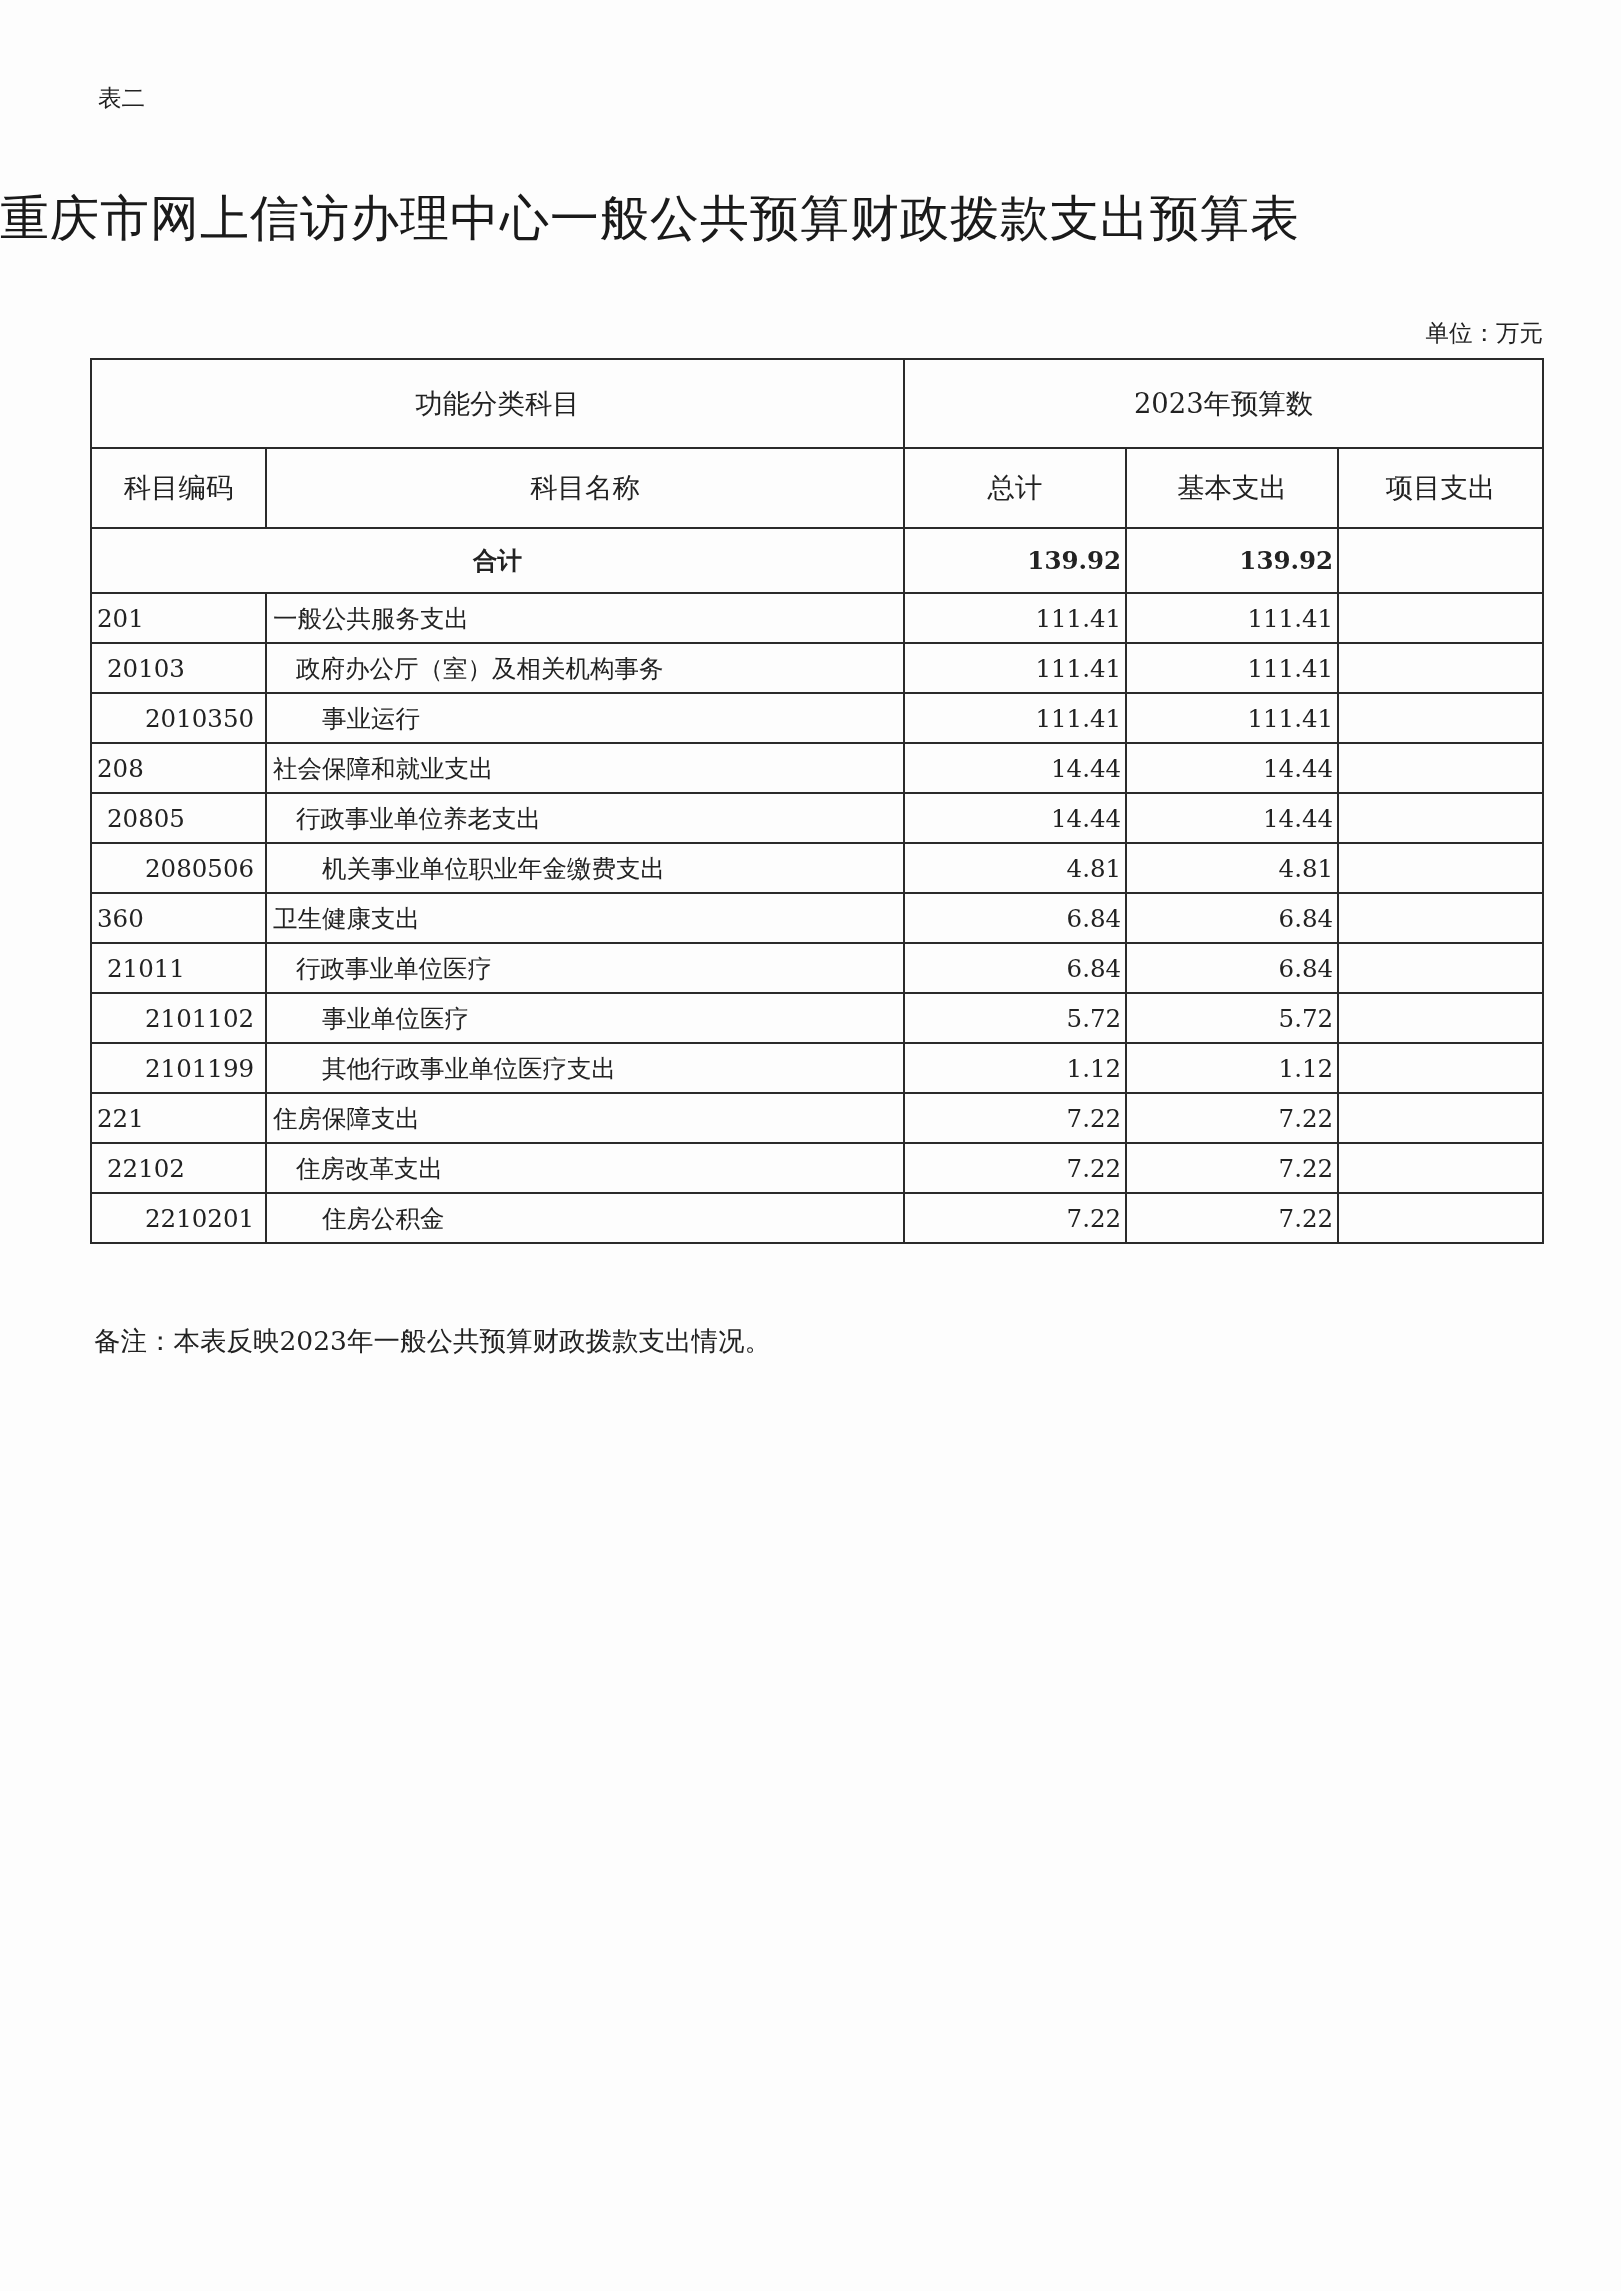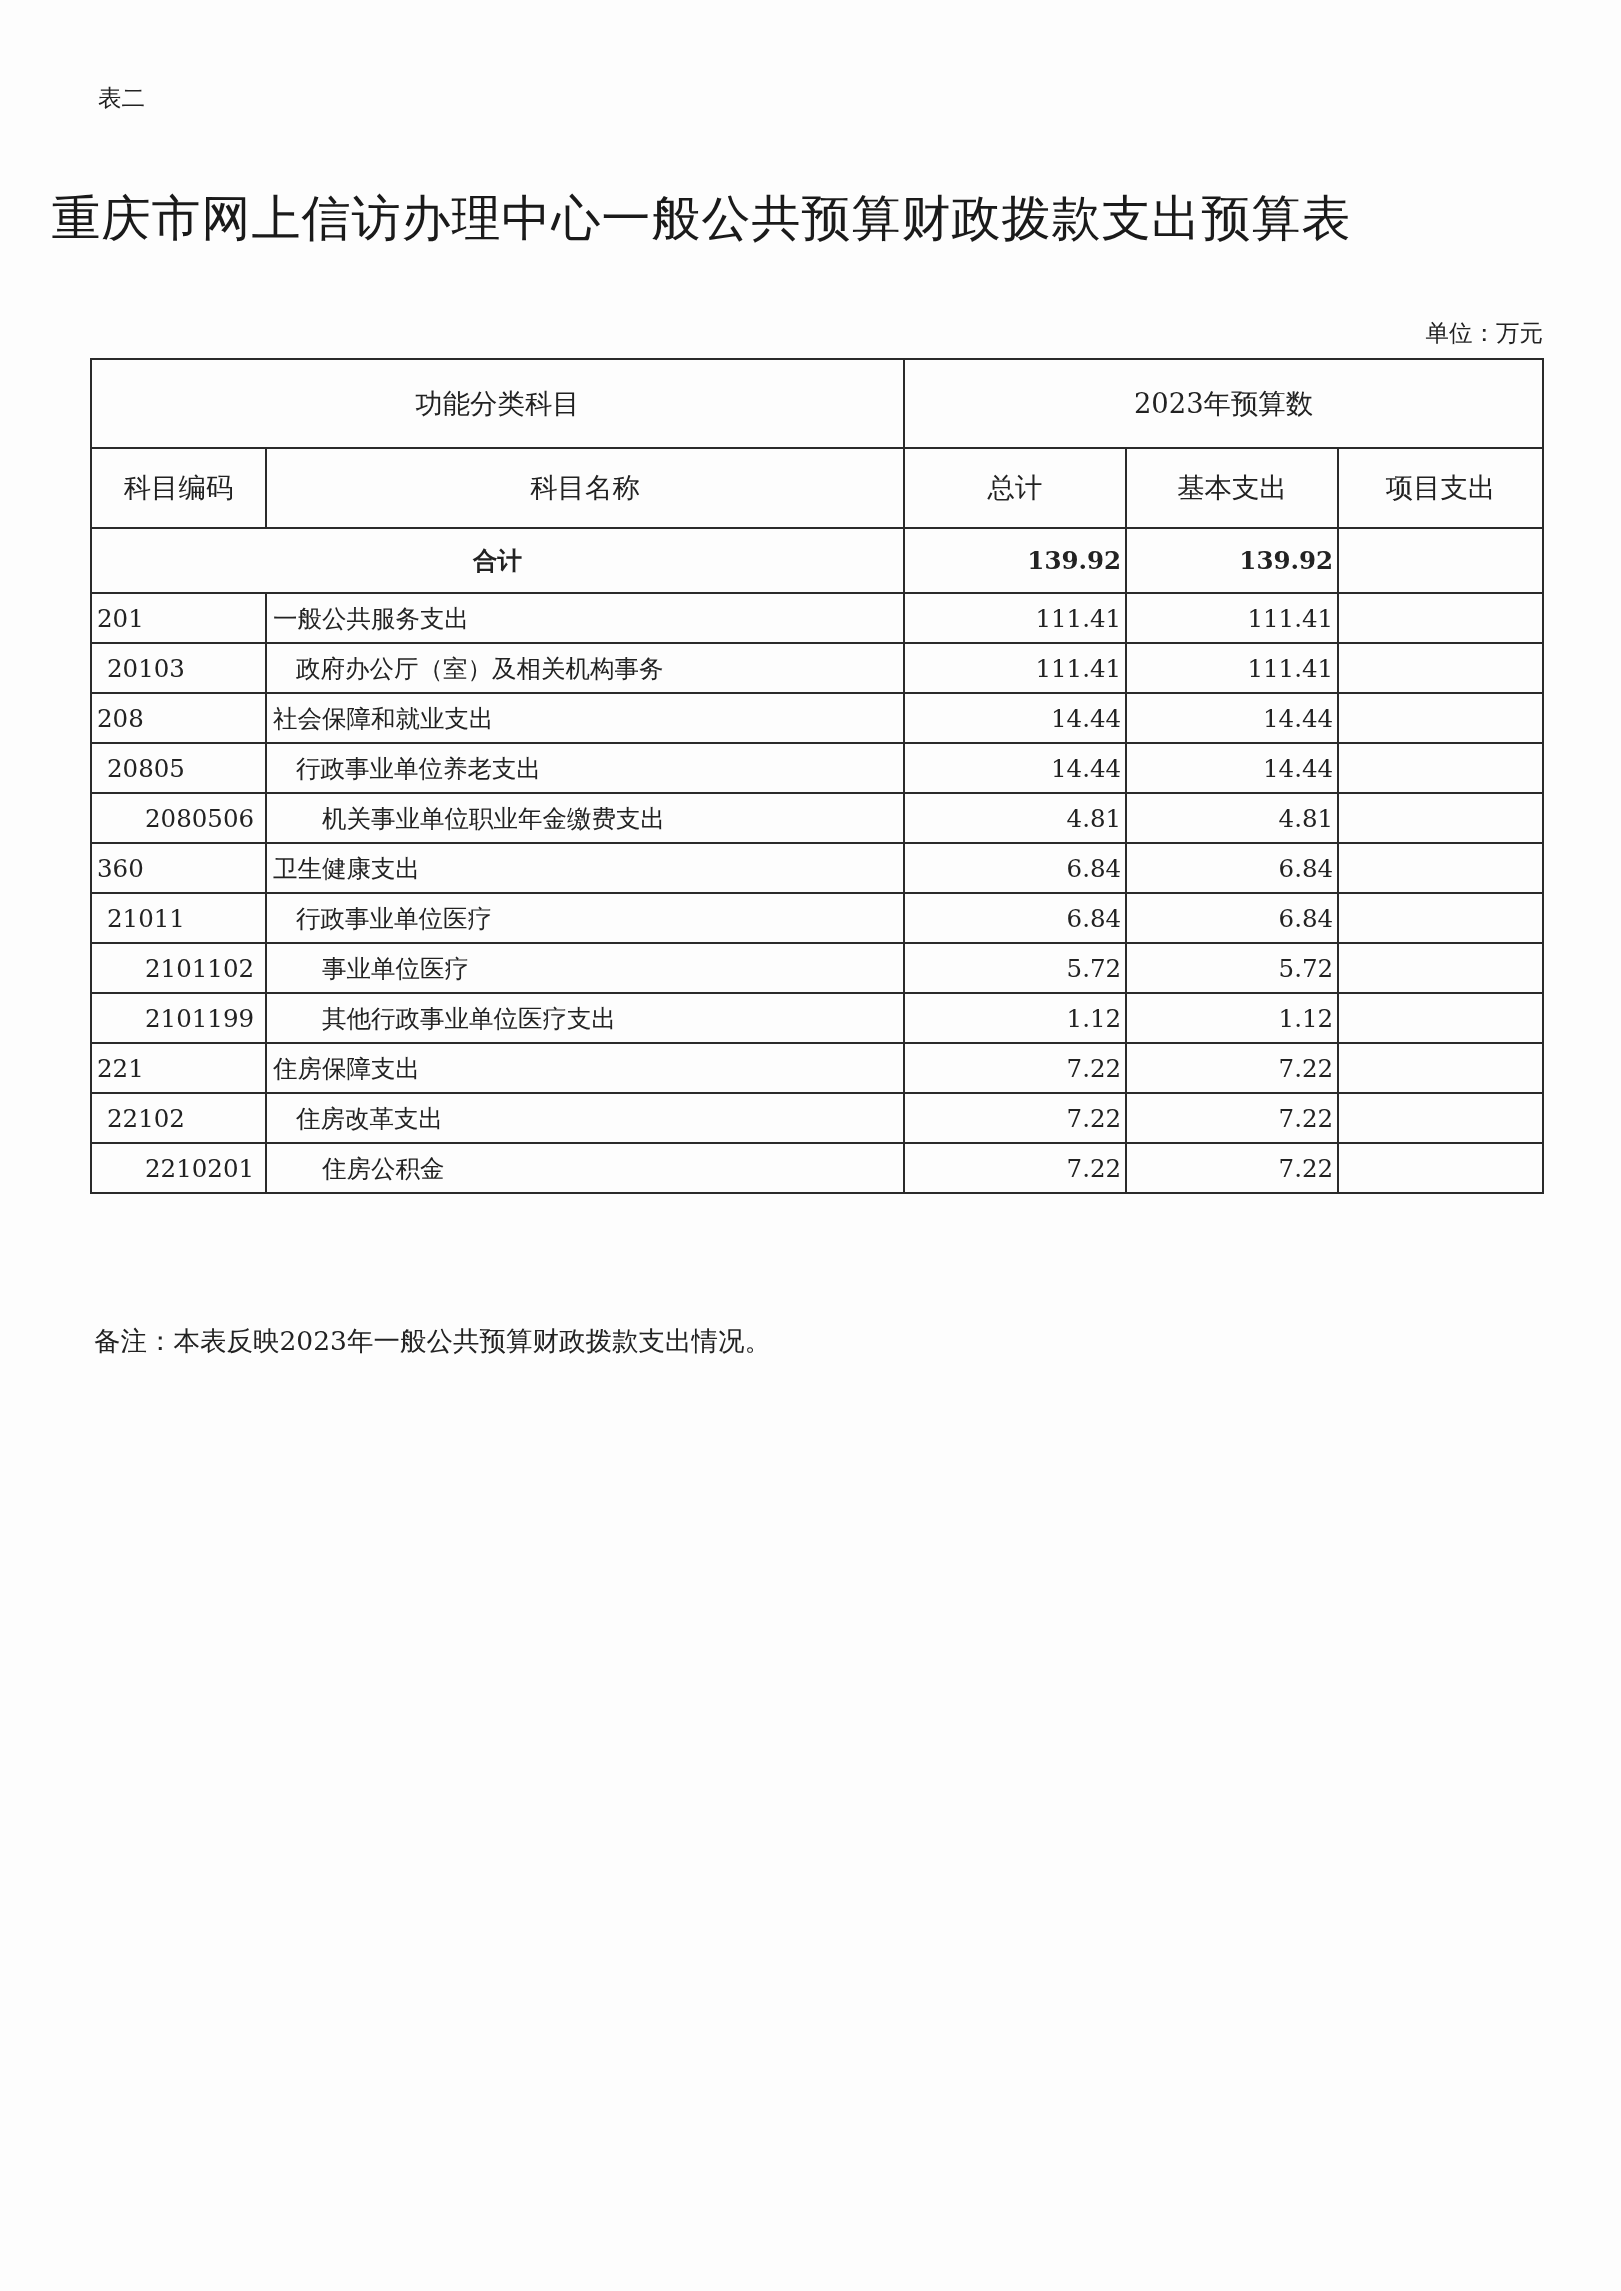--- a/index.html
+++ b/index.html
@@ -1,19 +1,19 @@
 <!DOCTYPE html>
 <html><head>
   <meta charset="utf-8">
   <style>
     html, body { margin:0; padding:0; }
     body { width:1621px; height:2292px; background:#fdfdfd; position:relative; overflow:hidden;
            font-family:"DejaVu Serif","Liberation Serif",serif; color:#222; }
     .label-top { position:absolute; left:98px; top:82px; font-size:23.5px; }
-    .title { position:absolute; left:0; width:1403px; top:186px; text-align:center; font-size:49px; letter-spacing:1px; color:#1a1a1a; }
+    .title { position:absolute; left:0; width:1403px; top:186px; font-size:49px; letter-spacing:1px; color:#1a1a1a; }
     .unit { position:absolute; right:78px; top:317px; font-size:23.5px; }
     table { position:absolute; left:90px; top:358px; width:1453px; border-collapse:collapse; table-layout:fixed; }
     td, th { border:2px solid #2a2a2a; font-weight:normal; padding:0 5.9px; font-size:24.5px; }
     .h1 td { height:87px; text-align:center; font-size:27.4px; }
     .h2 td { height:78px; text-align:center; font-size:27.4px; }
     .total td { height:63px; }
     .total .name { text-align:center; font-weight:bold; }
     .total .num { font-weight:bold; }
     .row td { height:48px; }
     .num { text-align:right; padding-right:3.9px; }
@@ -63,20 +63,27 @@
       <tr class="row">
         <td class="code l1">201</td>
         <td class="nm l1">一般公共服务支出</td>
         <td class="num">111.41</td>
         <td class="num">111.41</td>
         <td class="num"></td>
       </tr>
       <tr class="row">
         <td class="code l2">20103</td>
         <td class="nm l2">政府办公厅（室）及相关机构事务</td>
+        <td class="num">111.41</td>
+        <td class="num">111.41</td>
+        <td class="num"></td>
+      </tr>
+      <tr class="row">
+        <td class="code l3">2010350</td>
+        <td class="nm l3">事业运行</td>
         <td class="num">111.41</td>
         <td class="num">111.41</td>
         <td class="num"></td>
       </tr>
       <tr class="row">
         <td class="code l1">208</td>
         <td class="nm l1">社会保障和就业支出</td>
         <td class="num">14.44</td>
         <td class="num">14.44</td>
         <td class="num"></td>

